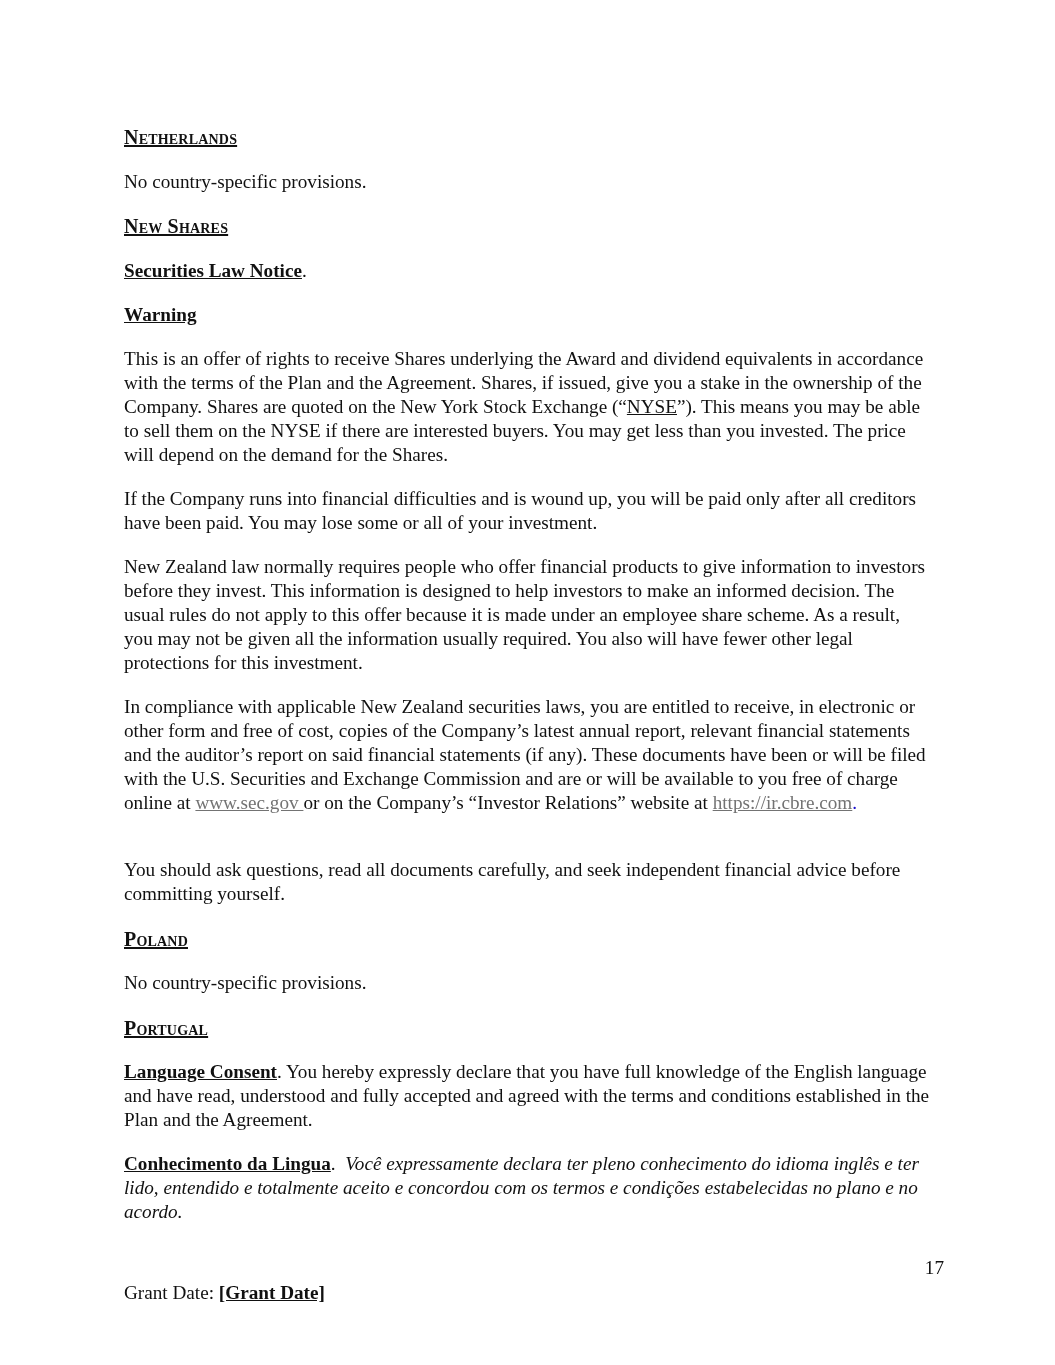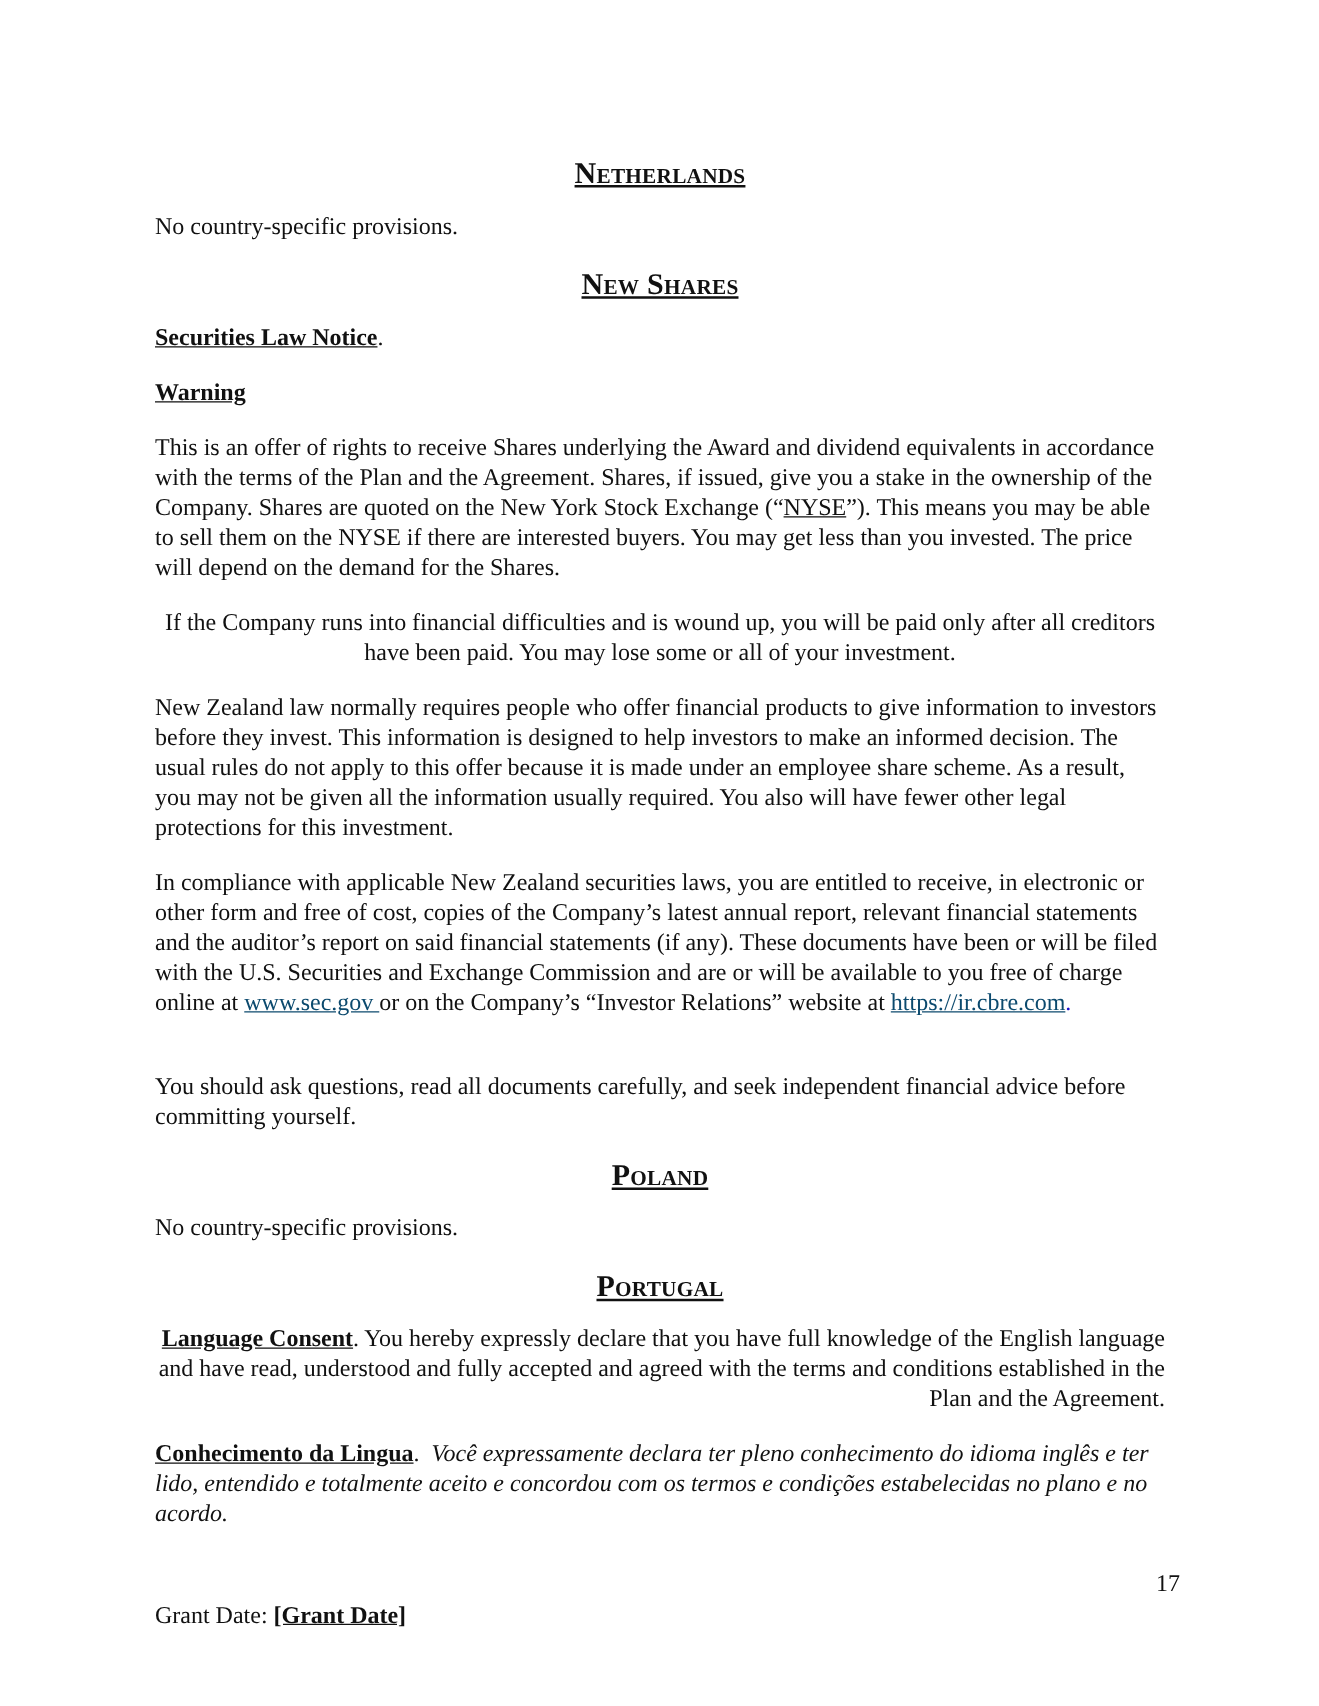--- a/index.html
+++ b/index.html
@@ -2,62 +2,62 @@
 <html><head>
 <meta charset="utf-8">
 <style>
   html, body { margin: 0; padding: 0; background: #ffffff; }
   body {
     width: 1055px; height: 1365px; position: relative; overflow: hidden;
     font-family: "Liberation Serif", serif; color: #111; font-size: 19.2px;
   }
   .page { position: absolute; left: 124px; top: 0; width: 808px; }
   .heading {
-    text-align: center; font-weight: bold; text-decoration: underline;
-    font-variant: small-caps; font-size: 24px; letter-spacing: 0.2px;
+    font-weight: bold; text-decoration: underline;
+    font-variant: small-caps; font-size: 20px; letter-spacing: 0.2px;
     position: absolute; left: 0; width: 808px;
   }
   .para { position: absolute; left: 0; width: 808px; line-height: 24px; margin: 0; }
   .bu { font-weight: bold; text-decoration: underline; }
   .b { font-weight: bold; text-decoration: underline; }
   .i { font-style: italic; }
   .u { text-decoration: underline; }
-  a.link { color: #0c4a6e; text-decoration: underline; }
+  a.link { color: #737373; text-decoration: underline; }
   .pagenum { position: absolute; left: 12px; width: 808px; text-align: right; }
 </style>
 </head>
 <body>
 
 <div class="page">
 
   <div class="heading" style="top:126px;">Netherlands</div>
   <p class="para" style="top:170px;">No country-specific provisions.</p>
 
   <div class="heading" style="top:215px;">New Shares</div>
 
   <p class="para" style="top:259px;"><span class="bu">Securities Law Notice</span><span>.</span></p>
 
   <p class="para b" style="top:303px;">Warning</p>
 
   <p class="para" style="top:347px;"><span>This is an offer of rights to receive Shares underlying the Award and dividend equivalents in accordance with the terms of the Plan and the Agreement.  Shares, if issued, give you a stake in the ownership of the Company.  Shares are quoted on the New York Stock Exchange (“</span><span class="u">NYSE</span><span>”).  This means you may be able to sell them on the NYSE if there are interested buyers.  You may get less than you invested.  The price will depend on the demand for the Shares.</span></p>
 
-  <p class="para" style="top:487px;text-align:center;">If the Company runs into financial difficulties and is wound up, you will be paid only after all creditors have been paid.  You may lose some or all of your investment.</p>
+  <p class="para" style="top:487px;">If the Company runs into financial difficulties and is wound up, you will be paid only after all creditors have been paid.  You may lose some or all of your investment.</p>
 
   <p class="para" style="top:555px;">New Zealand law normally requires people who offer financial products to give information to investors before they invest.  This information is designed to help investors to make an informed decision.  The usual rules do not apply to this offer because it is made under an employee share scheme.  As a result, you may not be given all the information usually required.  You also will have fewer other legal protections for this investment.</p>
 
   <p class="para" style="top:695px;"><span>In compliance with applicable New Zealand securities laws, you are entitled to receive, in electronic or other form and free of cost, copies of the Company’s latest annual report, relevant financial statements and the auditor’s report on said financial statements (if any). These documents have been or will be filed with the U.S. Securities and Exchange Commission and are or will be available to you free of charge online at </span><a class="link">www.sec.gov </a><span>or on the Company’s “Investor Relations” website at </span><a class="link">https://ir.cbre.com</a><span style="color:#1a0dcc">.</span></p>
 
   <p class="para" style="top:858px;">You should ask questions, read all documents carefully, and seek independent financial advice before committing yourself.</p>
 
   <div class="heading" style="top:928px;">Poland</div>
   <p class="para" style="top:971px;">No country-specific provisions.</p>
 
   <div class="heading" style="top:1017px;">Portugal</div>
 
-  <p class="para" style="top:1060px;text-align:right;"><span class="bu">Language Consent</span><span>.  You hereby expressly declare that you have full knowledge of the English language and have read, understood and fully accepted and agreed with the terms and conditions established in the Plan and the Agreement.</span></p>
+  <p class="para" style="top:1060px;"><span class="bu">Language Consent</span><span>.  You hereby expressly declare that you have full knowledge of the English language and have read, understood and fully accepted and agreed with the terms and conditions established in the Plan and the Agreement.</span></p>
 
   <p class="para" style="top:1152px;"><span class="bu">Conhecimento da Lingua</span><span style="white-space:pre">.  </span><span class="i">Você expressamente declara ter pleno conhecimento do idioma inglês e ter lido, entendido e totalmente aceito e concordou com os termos e condições estabelecidas no plano e no acordo.</span></p>
 
   <div class="pagenum" style="top:1257px;">17</div>
 
   <p class="para" style="top:1281px;"><span>Grant Date: </span><span class="b">[Grant Date]</span></p>
 
 </div>
 
 </body></html>

